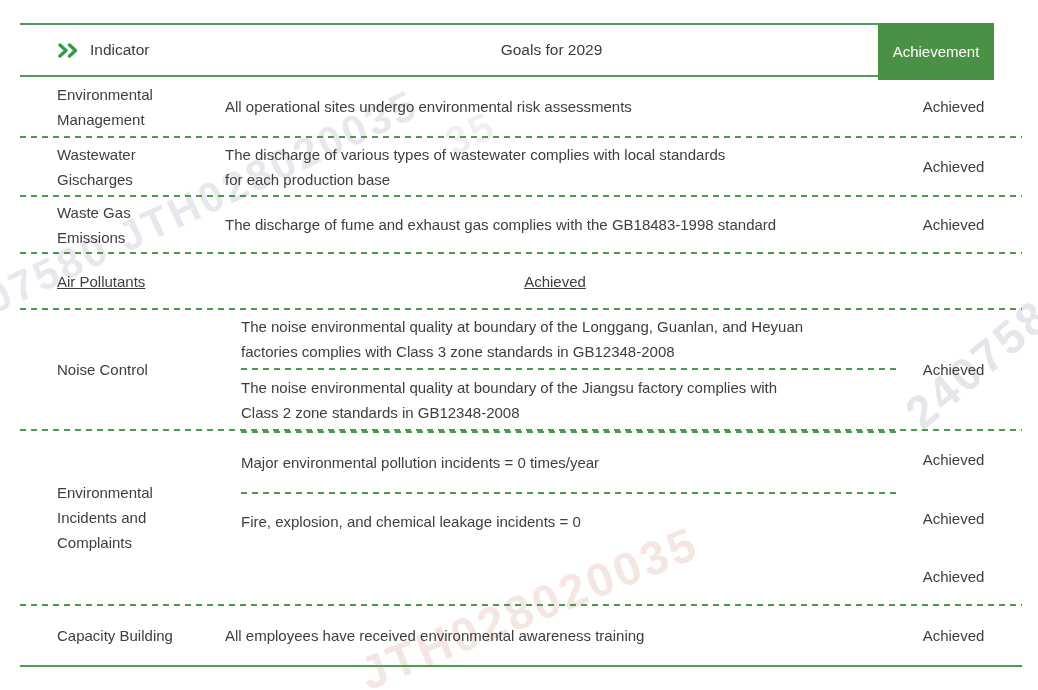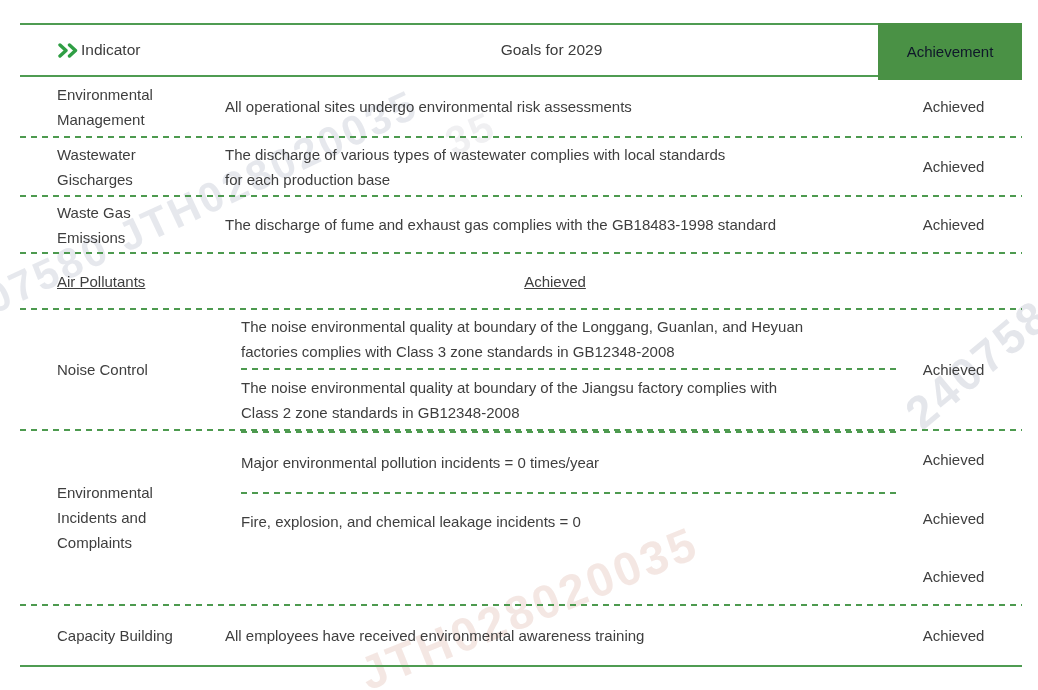--- a/index.html
+++ b/index.html
@@ -24,26 +24,26 @@
   }
   
   .table-container{position:absolute;left:20px;top:23px;width:1002px;z-index:1;}
   .header{position:relative;height:54px;}
   .header-main{
     width:858px;height:54px;box-sizing:border-box;
     border-top:2px solid var(--line-green);
     border-bottom:2px solid var(--line-green);
     display:flex;align-items:center;
   }
-  .ind-header{width:205px;box-sizing:border-box;padding-left:38px;display:flex;align-items:center;gap:0;}
+  .ind-header{width:205px;box-sizing:border-box;padding-left:38px;display:flex;align-items:center;gap:9px;}
   .ind-header .label{font-size:15.5px;color:#3c3c3c;}
   .goals-header{width:653px;text-align:center;font-size:15.5px;color:#3c3c3c;}
   .ach-header-box{
-    position:absolute;left:858px;top:0;width:144px;height:57px;
-    background:var(--green-accent);color:#0f172a;
+    position:absolute;left:858px;top:0;width:116px;height:57px;
+    background:var(--green-accent);color:#ffffff;
     display:flex;align-items:center;justify-content:center;
     font-size:15px;
   }
   .chev{display:block;}
   .chev path{stroke:var(--chevron-green);}
   
   .row{display:grid;grid-template-columns:205px 660px 137px;}
   .cell{display:flex;align-items:center;font-size:15px;line-height:25px;}
   .ind{box-sizing:border-box;padding-left:37px;white-space:pre-line;}
   .goal{white-space:pre-line;}

